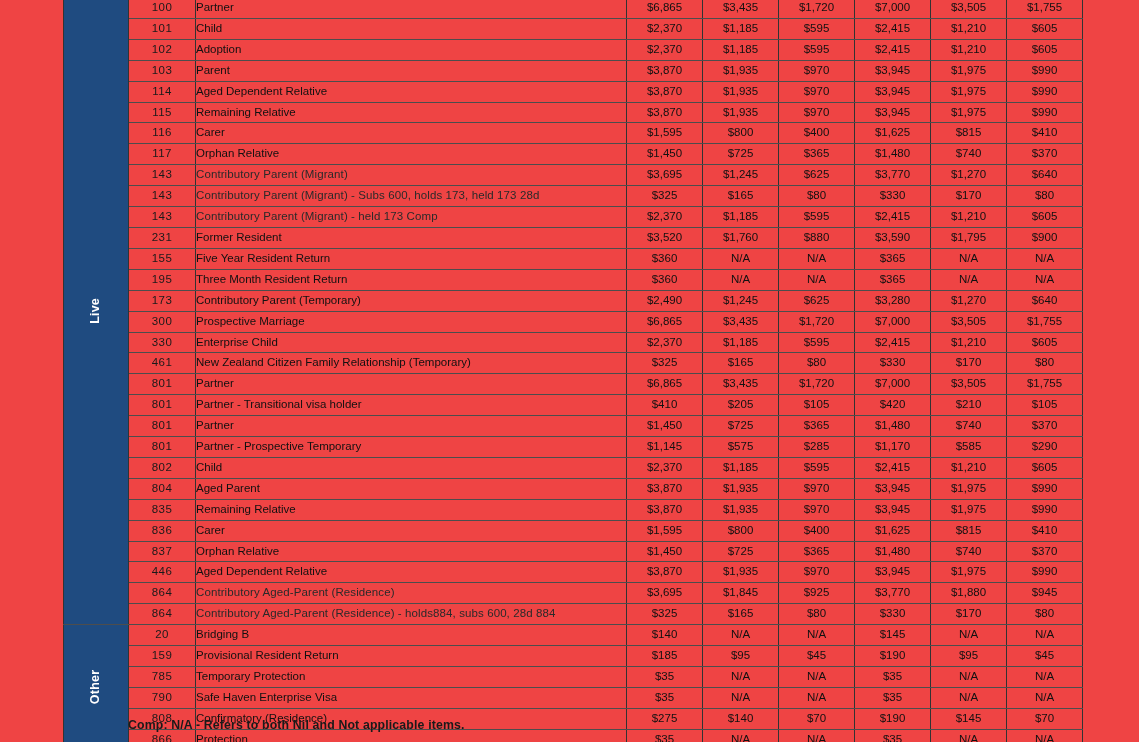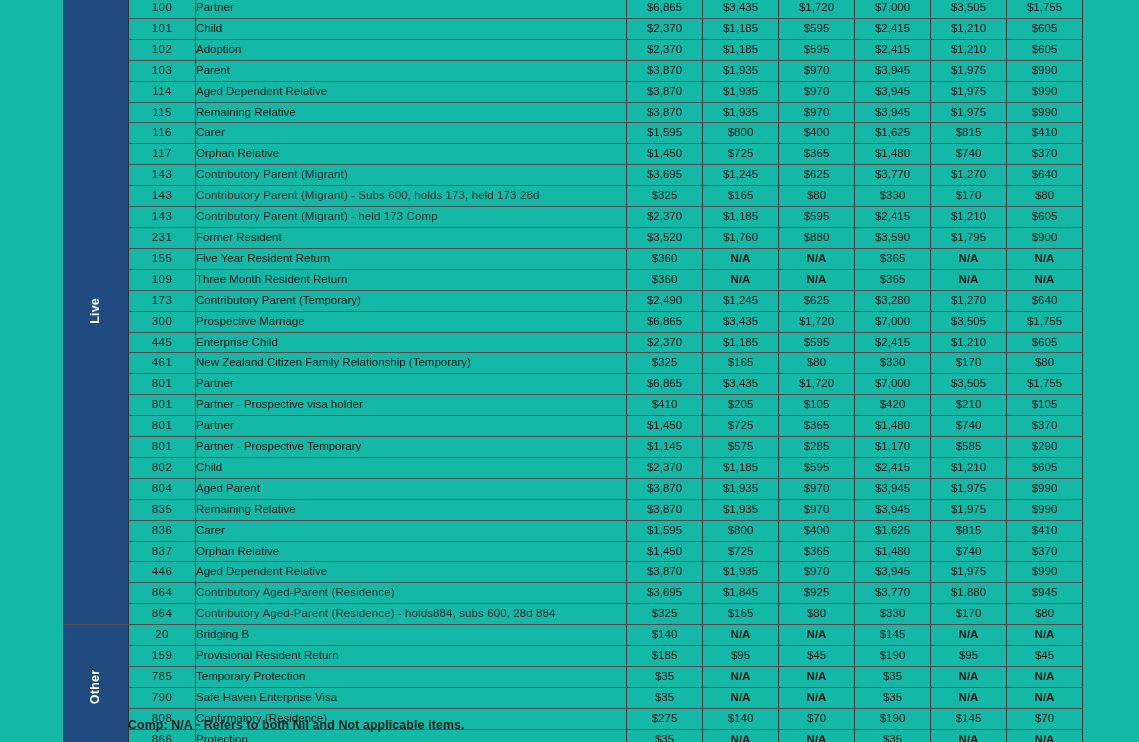--- a/index.html
+++ b/index.html
@@ -12,21 +12,21 @@
     height: 742px;
     font-family: "Liberation Sans", sans-serif;
     color: #000000;
     overflow: hidden;
   }
 
   #page {
     position: relative;
     width: 1139px;
     height: 742px;
-    background: #14b8a6;
+    background: #ef4444;
   }
 
   
   #fee-table {
     position: absolute;
     left: 63px;
     top: -3px;
     width: 1020px;
     border-collapse: collapse;
     table-layout: fixed;
@@ -88,21 +88,20 @@
     color: #2a2a2a;
   }
   td.amt-cell {
     width: 76px;
     text-align: center;
     font-size: 11.6px;
     color: #111;
   }
   td.amt-cell.na {
     font-size: 11px;
-    font-weight: bold;
   }
 
   
   tr.block-end td {
     border-bottom: 2px solid #111;
   }
   tr.block-start td {
     border-top: 2px solid #111;
   }
   tr:first-child td {
@@ -259,21 +258,21 @@
           <td class="code-cell">155</td>
           <td class="desc-cell">Five Year Resident Return</td>
           <td class="amt-cell">$360</td>
           <td class="amt-cell na">N/A</td>
           <td class="amt-cell na">N/A</td>
           <td class="amt-cell">$365</td>
           <td class="amt-cell na">N/A</td>
           <td class="amt-cell na">N/A</td>
         </tr>
         <tr>
-          <td class="code-cell">109</td>
+          <td class="code-cell">195</td>
           <td class="desc-cell">Three Month Resident Return</td>
           <td class="amt-cell">$360</td>
           <td class="amt-cell na">N/A</td>
           <td class="amt-cell na">N/A</td>
           <td class="amt-cell">$365</td>
           <td class="amt-cell na">N/A</td>
           <td class="amt-cell na">N/A</td>
         </tr>
         <tr>
           <td class="code-cell">173</td>
@@ -289,21 +288,21 @@
           <td class="code-cell">300</td>
           <td class="desc-cell">Prospective Marriage</td>
           <td class="amt-cell">$6,865</td>
           <td class="amt-cell">$3,435</td>
           <td class="amt-cell">$1,720</td>
           <td class="amt-cell">$7,000</td>
           <td class="amt-cell">$3,505</td>
           <td class="amt-cell">$1,755</td>
         </tr>
         <tr>
-          <td class="code-cell">445</td>
+          <td class="code-cell">330</td>
           <td class="desc-cell">Enterprise Child</td>
           <td class="amt-cell">$2,370</td>
           <td class="amt-cell">$1,185</td>
           <td class="amt-cell">$595</td>
           <td class="amt-cell">$2,415</td>
           <td class="amt-cell">$1,210</td>
           <td class="amt-cell">$605</td>
         </tr>
         <tr>
           <td class="code-cell">461</td>
@@ -320,21 +319,21 @@
           <td class="desc-cell">Partner</td>
           <td class="amt-cell">$6,865</td>
           <td class="amt-cell">$3,435</td>
           <td class="amt-cell">$1,720</td>
           <td class="amt-cell">$7,000</td>
           <td class="amt-cell">$3,505</td>
           <td class="amt-cell">$1,755</td>
         </tr>
         <tr>
           <td class="code-cell">801</td>
-          <td class="desc-cell">Partner - Prospective visa holder</td>
+          <td class="desc-cell">Partner - Transitional visa holder</td>
           <td class="amt-cell">$410</td>
           <td class="amt-cell">$205</td>
           <td class="amt-cell">$105</td>
           <td class="amt-cell">$420</td>
           <td class="amt-cell">$210</td>
           <td class="amt-cell">$105</td>
         </tr>
         <tr>
           <td class="code-cell">801</td>
           <td class="desc-cell">Partner</td>

